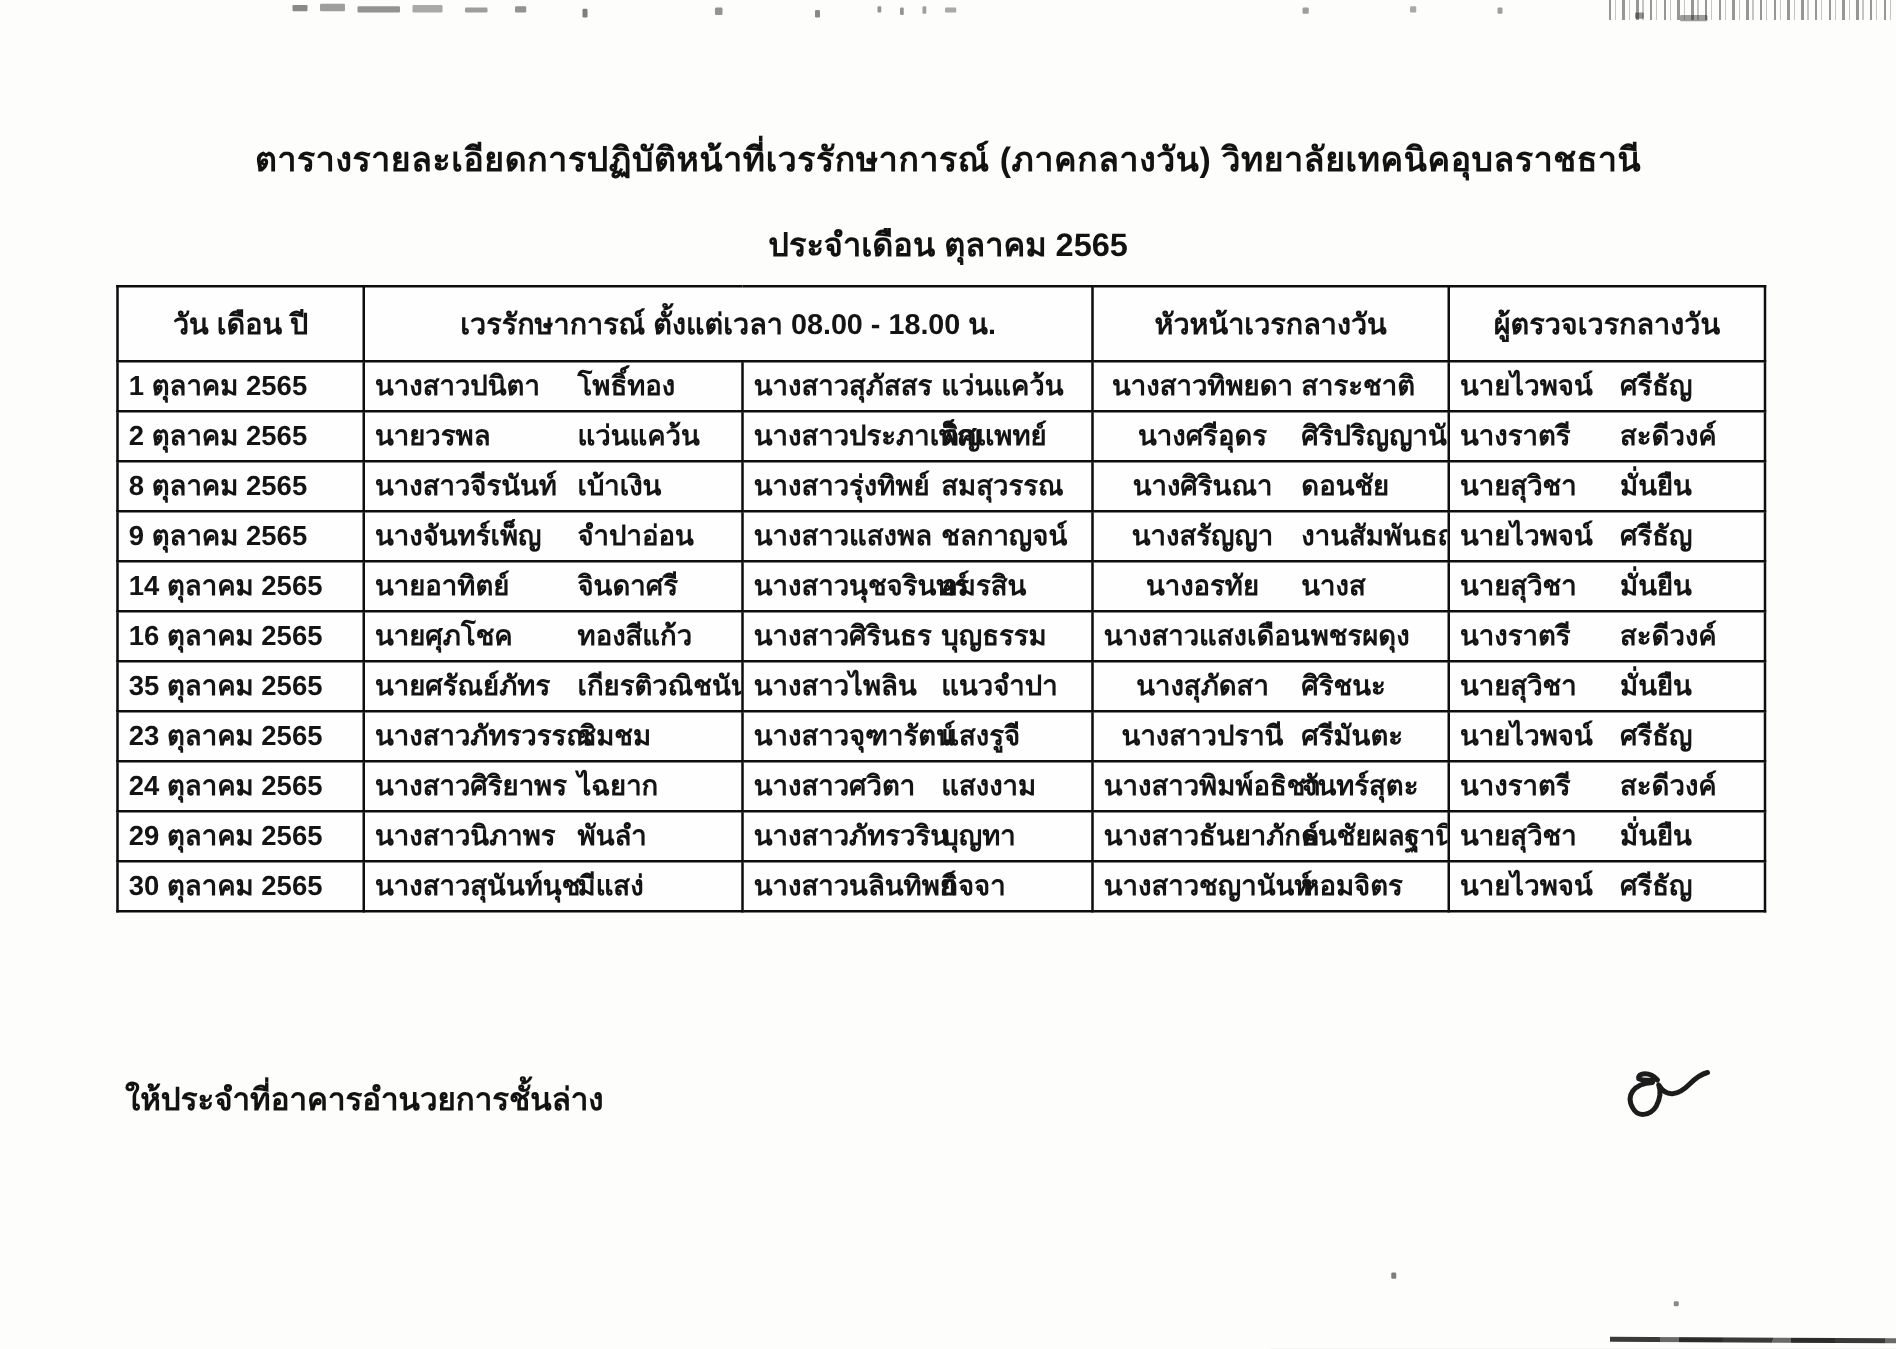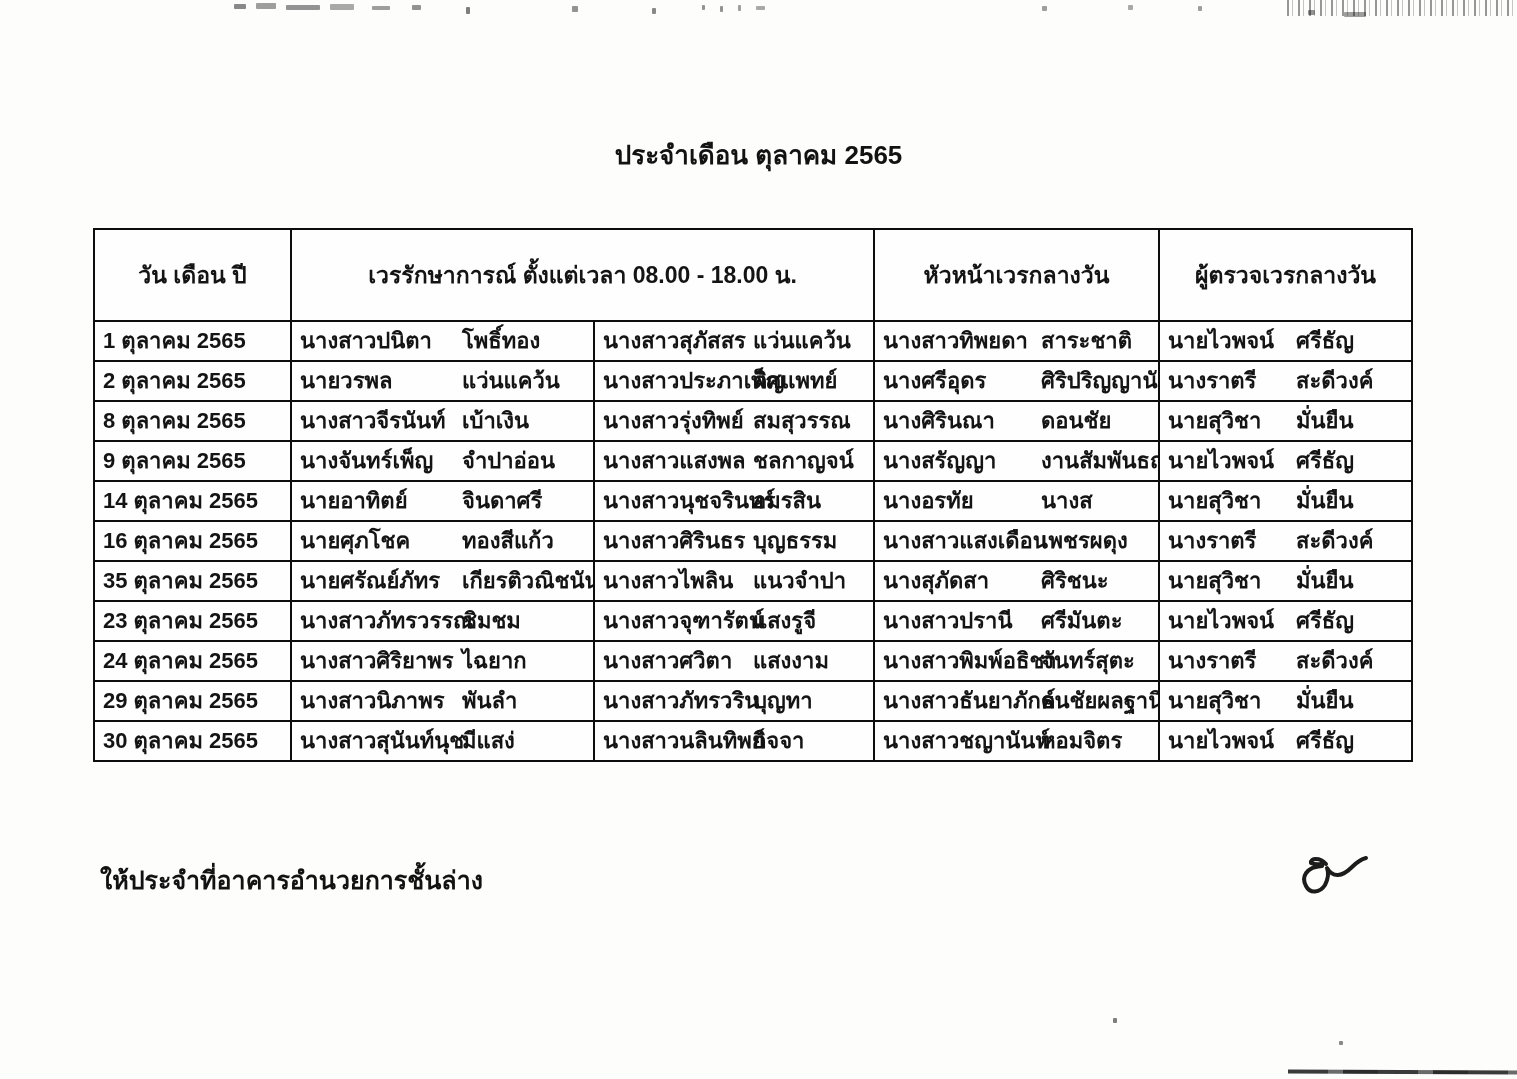--- a/index.html
+++ b/index.html
@@ -50,39 +50,39 @@
   table.duty, table.duty th, table.duty td {
     border: 2.5px solid #0d0d0d;
   }
   table.duty th {
     height: 58px;
     font-size: 23px;
     font-weight: bold;
     text-align: center;
     vertical-align: middle;
     line-height: 1.5;
-    padding: 16px 4px;
+    padding: 0 4px;
     color: #141414;
   }
   table.duty td {
     height: 38px;
     font-size: 22px;
     font-weight: bold;
     vertical-align: middle;
     padding: 0 4px 0 8px;
     line-height: 1.45;
     white-space: nowrap;
     overflow: hidden;
     color: #141414;
   }
   td.date-cell { text-align: left; padding-left: 0; }
   .fname { display: inline-block; }
   .g1 .fname   { width: 162px; }
   .g2 .fname   { width: 150px; }
-  .head .fname { width: 158px; }
+  .head .fname { width: 158px; text-align: center; }
   .insp .fname { width: 128px; }
   
   .footer-note {
     position: absolute;
     left: 100px;
     top: 862px;
     font-size: 25px;
     font-weight: bold;
     line-height: 1.5;
     color: #121212;
@@ -140,20 +140,21 @@
   <div class="speck" style="left:1128px;top:5px;width:5px;height:5px;opacity:.4"></div>
   <div class="speck" style="left:1198px;top:6px;width:4px;height:5px;opacity:.45"></div>
   <div class="speck" style="left:1308px;top:10px;width:7px;height:5px;opacity:.5"></div>
   <div class="speck" style="left:1344px;top:12px;width:22px;height:5px;opacity:.45"></div>
   <div class="smear-topright"></div>
   <div class="speck" style="left:1113px;top:1018px;width:4px;height:5px;opacity:.6"></div>
   <div class="speck" style="left:1339px;top:1041px;width:4px;height:4px;opacity:.55"></div>
   <div class="bottom-right-line"></div>
 
   <div class="title-block">
+    <div class="title-line1">ตารางรายละเอียดการปฏิบัติหน้าที่เวรรักษาการณ์  (ภาคกลางวัน) วิทยาลัยเทคนิคอุบลราชธานี</div>
     <div class="title-line2">ประจำเดือน ตุลาคม 2565</div>
   </div>
 
   <table class="duty">
     <colgroup>
       <col style="width:197px">
       <col style="width:303px">
       <col style="width:280px">
       <col style="width:285px">
       <col style="width:253px">

